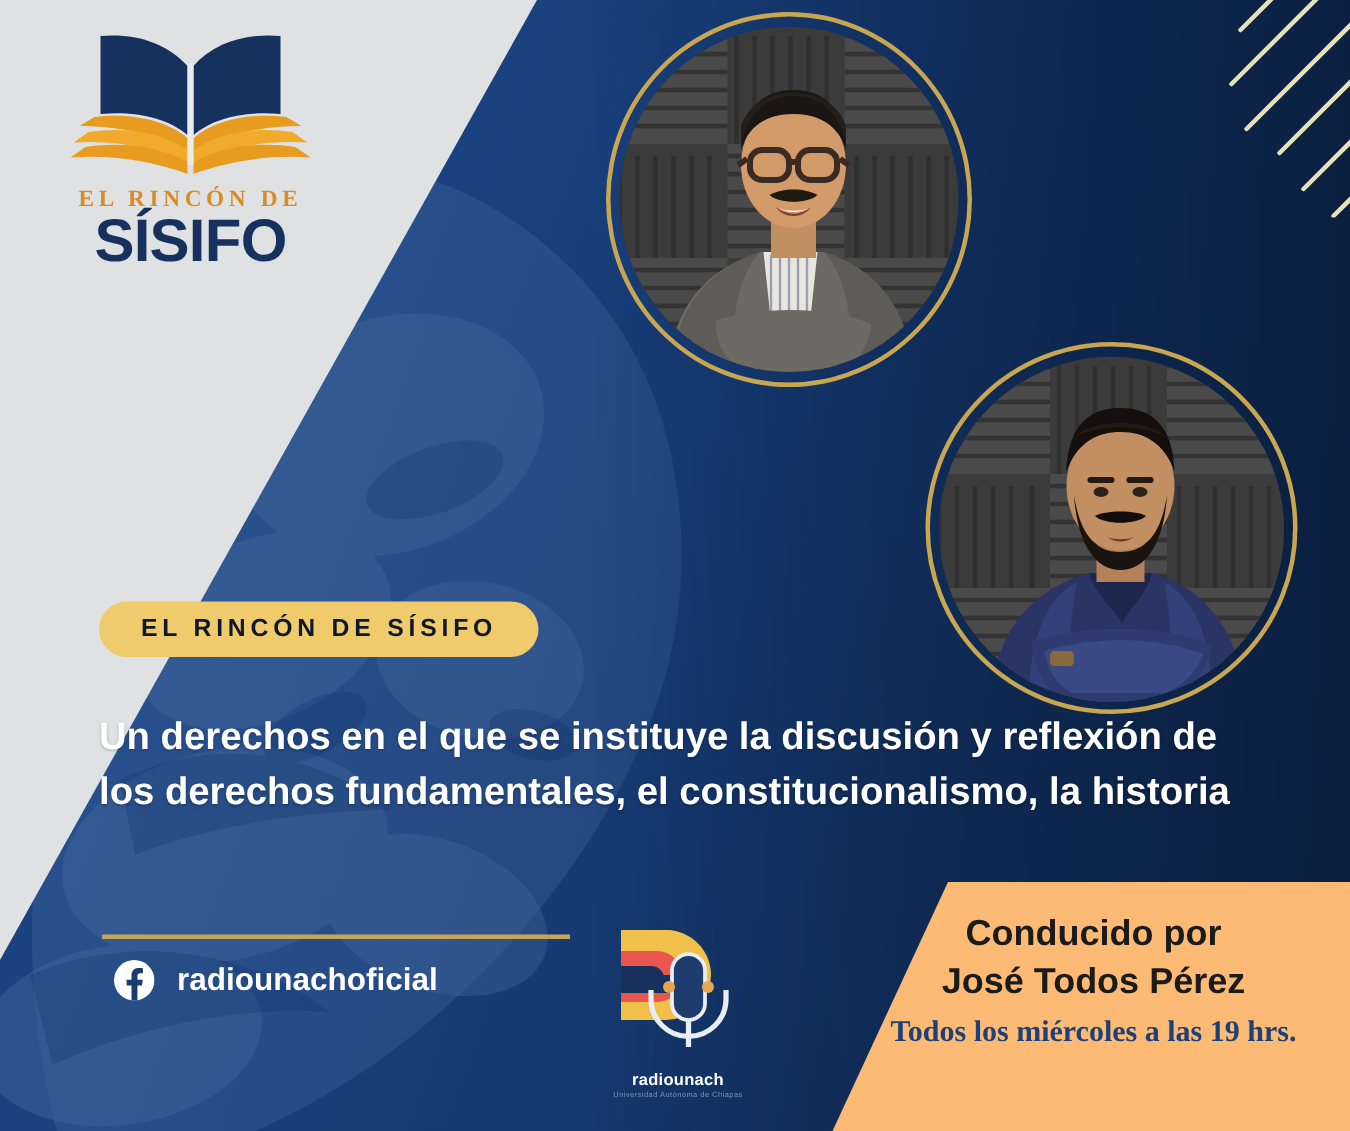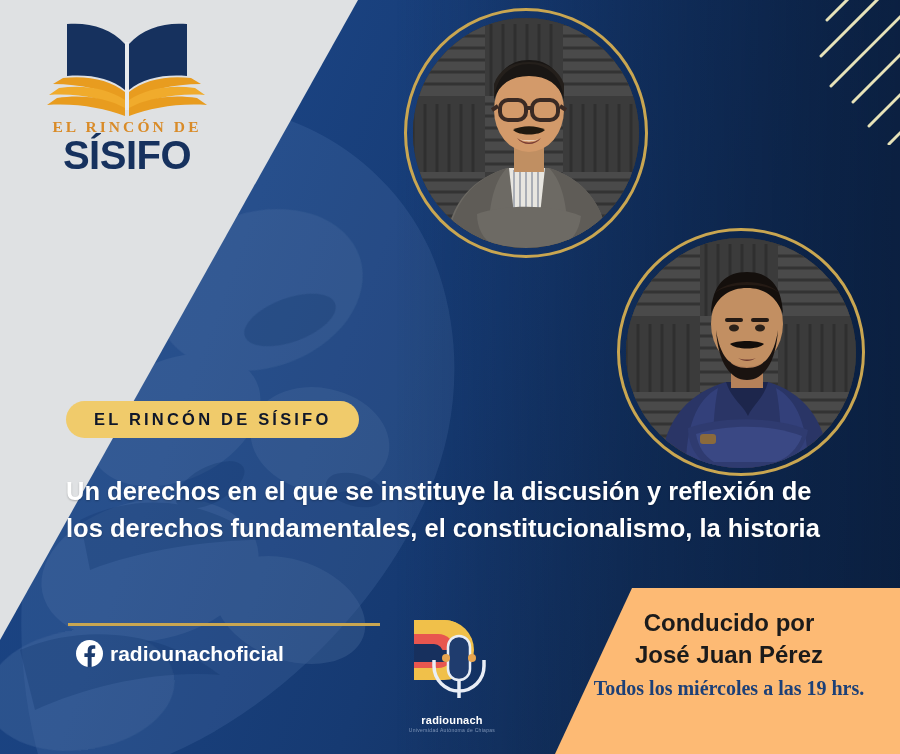--- a/index.html
+++ b/index.html
@@ -41,21 +41,21 @@
     clip-path:polygon(0 0, 358px 0, 0 640px);
   }
 
   
   .logo{
     position:absolute; left:22px; top:18px; width:210px;
   }
   .logo-book{ width:172px; height:98px; display:block; margin:0 auto; }
   .logo-kicker{
     text-align:center; color:#d98b28; font-size:15.5px; font-weight:700;
-    letter-spacing:3.1px; margin-top:2px;
+    letter-spacing:3.1px; margin-top:8px;
     font-family:"Liberation Serif", serif;
   }
   .logo-word{
     text-align:center; color:#16315e; font-size:40px; font-weight:700;
     letter-spacing:-0.5px; line-height:.92; margin-top:1px;
   }
 
   
   .stripes{ position:absolute; right:0; top:0; width:135px; height:145px; }
   .stripes svg{ width:100%; height:100%; display:block; }
@@ -96,21 +96,21 @@
 
   
   .rule{
     position:absolute; left:68px; top:623px; width:312px; height:2.5px;
     background:#c9a651;
   }
 
   
   .fb-row{
     position:absolute; left:76px; top:640px;
-    display:flex; align-items:center; gap:7px;
+    display:flex; align-items:center; gap:15px;
   }
   .fb-icon{ width:27px; height:27px; display:block; }
   .fb-handle{ color:#ffffff; font-size:21px; font-weight:700; }
 
   
   .radio{
     position:absolute; left:388px; top:614px; width:128px;
   }
   .radio-mark{ width:104px; height:88px; display:block; margin:0 auto; }
   .radio-word{
@@ -476,18 +476,18 @@
       <line x1="34" y1="52" x2="34" y2="46" stroke="#e9eef6" stroke-width="3.5"></line>
       <line x1="84" y1="52" x2="84" y2="46" stroke="#e9eef6" stroke-width="3.5"></line>
     </svg>
     <div class="radio-word">radiounach</div>
     <div class="radio-tag">Universidad Autónoma de Chiapas</div>
   </div>
 
   <div class="card">
     <div class="card-inner">
       <div class="card-line">Conducido por</div>
-      <div class="card-line">José Juan Pérez</div>
+      <div class="card-line">José Todos Pérez</div>
       <div class="card-sched">Todos los miércoles a las 19 hrs.</div>
     </div>
   </div>
 
 </div>
 
 </body></html>

